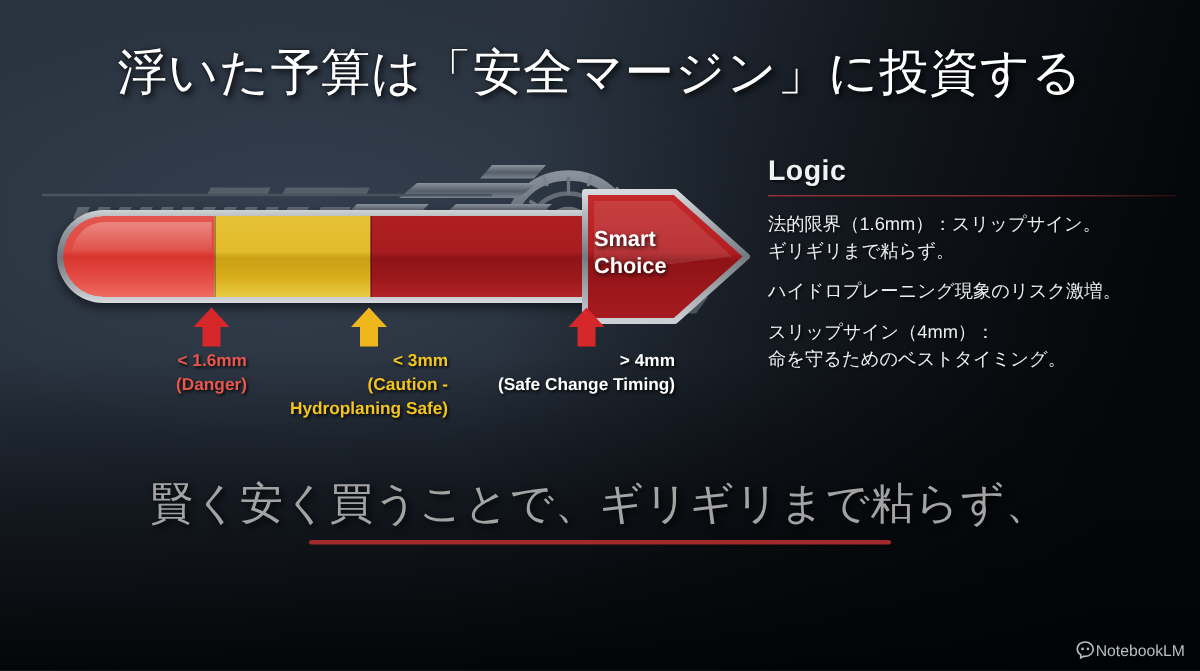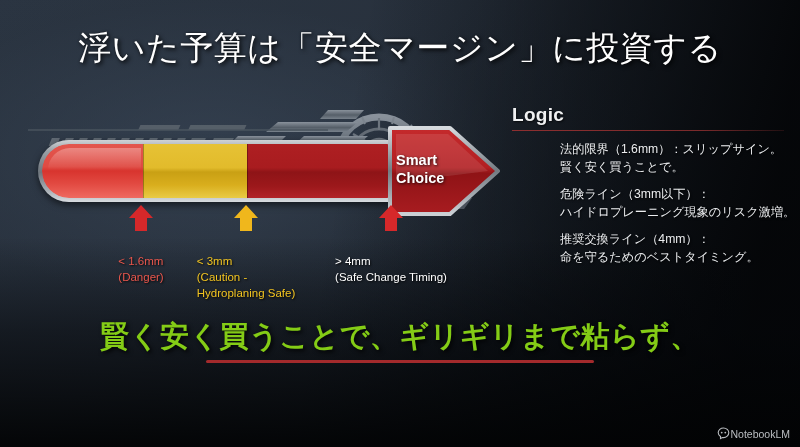--- a/index.html
+++ b/index.html
@@ -153,27 +153,26 @@
     width: 460px;
     height: 100px;
   }
   .marker { position: absolute; top: 0; }
   .marker .arw { display: block; }
   .marker .lbl {
     position: absolute;
     top: 30px;
     left: 50%;
     transform: translateX(-50%);
-    text-align: left;
+    text-align: right;
     font-size: 11.5px;
-    font-weight: normal;
+    font-weight: bold;
     line-height: 1.38;
     white-space: nowrap;
     text-shadow: 1px 1px 2px rgba(0,0,0,0.85);
-    margin-top: 20px;
   }
 
   
   .logic {
     position: absolute;
     left: 512px;
     top: 104px;
     width: 272px;
   }
   .logic-title {
@@ -189,37 +188,36 @@
     width: 100%;
     background: linear-gradient(to right, #8e2f30 0%, #7a2a2b 70%, rgba(120,42,43,0.25) 100%);
     margin-bottom: 9px;
   }
   .logic-item {
     color: #eceef0;
     font-size: 12.2px;
     line-height: 1.48;
     margin-bottom: 9px;
     text-shadow: 1px 1px 2px rgba(0,0,0,0.8);
-    margin-left: 48px;
   }
   .logic-item .ln { display: block; white-space: nowrap; }
 
   
   .bottom {
     position: absolute;
     left: 0;
     top: 318px;
     width: 100%;
     text-align: center;
   }
   .bottom .ln {
     display: block;
-    color: #84cc16;
+    color: #a3a3a3;
     font-size: 29px;
-    font-weight: bold;
+    font-weight: normal;
     line-height: 1.30;
     letter-spacing: 0.5px;
     text-shadow: 2px 2px 4px rgba(0,0,0,0.9);
     white-space: nowrap;
   }
   .bottom-underline {
     margin: 4px auto 0;
     width: 388px;
     height: 3px;
     background: #a32a2c;
@@ -391,28 +389,27 @@
       </div>
     </div>
   </div>
 
   <div class="logic">
     <div class="logic-title">Logic</div>
     <div class="logic-rule"></div>
 
     <div class="logic-item">
       <span class="ln">法的限界（1.6mm）：スリップサイン。</span>
-      <span class="ln">賢く安く買うことで。</span>
+      <span class="ln">ギリギリまで粘らず。</span>
     </div>
     <div class="logic-item">
-      <span class="ln">危険ライン（3mm以下）：</span>
       <span class="ln">ハイドロプレーニング現象のリスク激増。</span>
     </div>
     <div class="logic-item">
-      <span class="ln">推奨交換ライン（4mm）：</span>
+      <span class="ln">スリップサイン（4mm）：</span>
       <span class="ln">命を守るためのベストタイミング。</span>
     </div>
   </div>
 
   <div class="bottom">
     <span class="ln">賢く安く買うことで、ギリギリまで粘らず、</span>
     <div class="bottom-underline"></div>
   </div>
 
   <div class="watermark">

